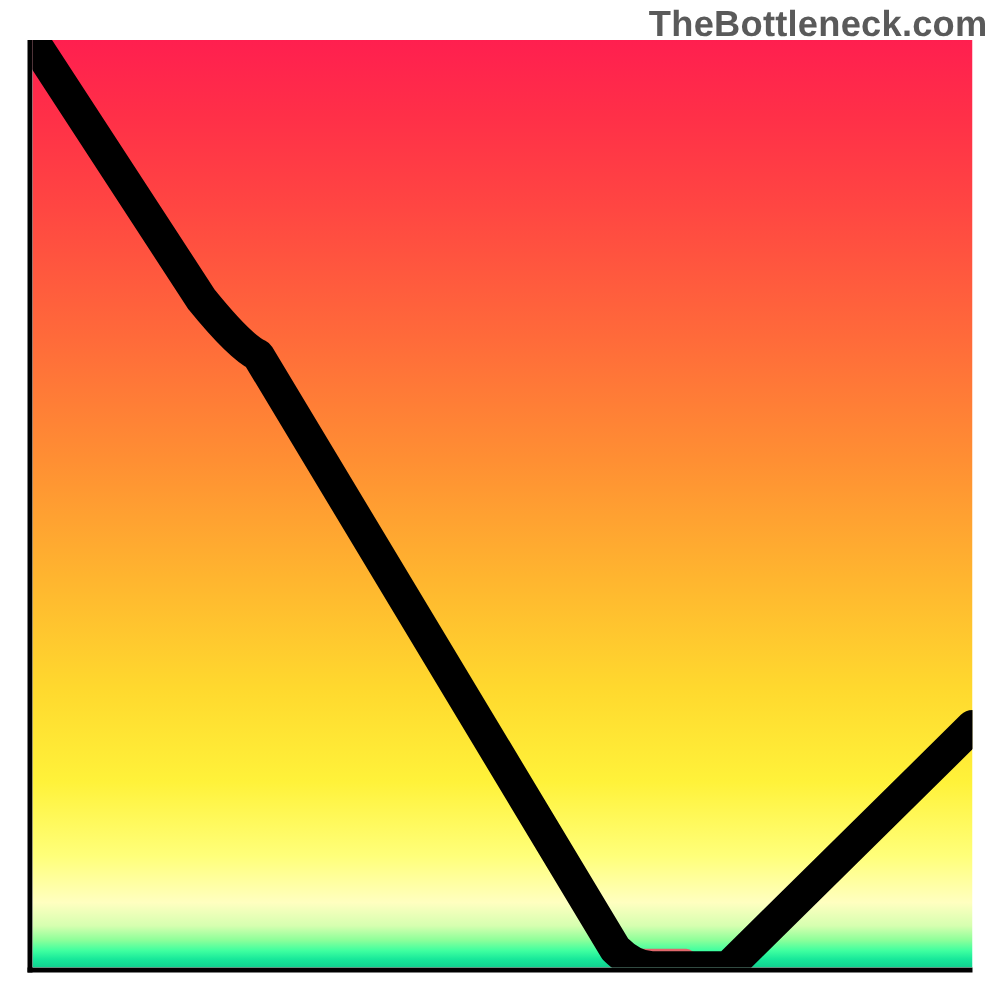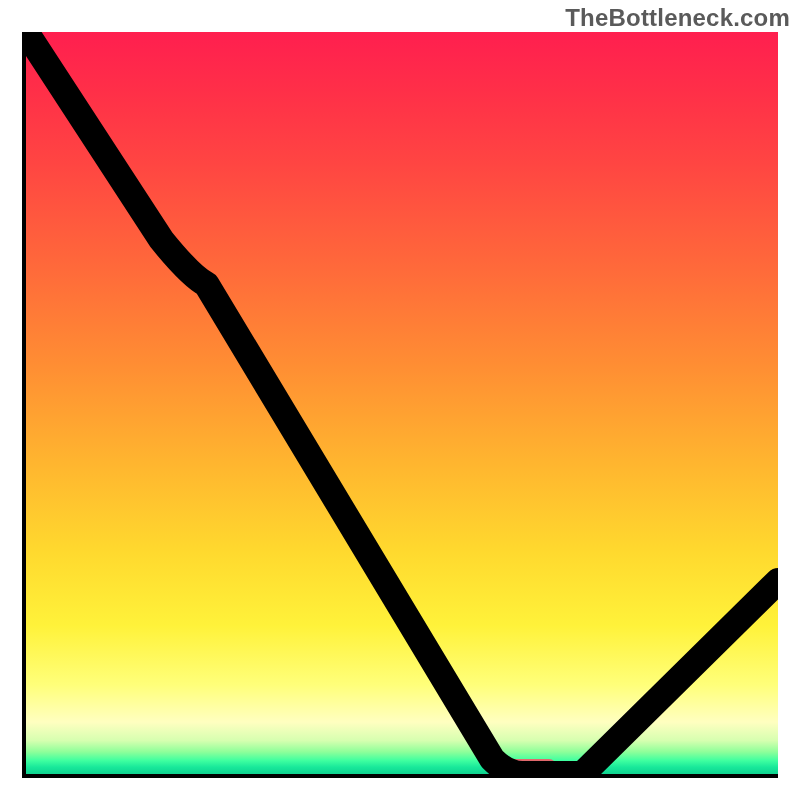--- a/index.html
+++ b/index.html
@@ -13,21 +13,21 @@
   }
   .frame {
     position: relative;
     width: 800px;
     height: 800px;
   }
   .watermark {
     position: absolute;
     top: 4px;
     right: 10px;
-    font-size: 24px;
+    font-size: 29px;
     font-weight: 600;
     color: #5a5a5a;
     letter-spacing: 0.2px;
   }
   .plot-area {
     position: absolute;
     left: 22px;
     top: 32px;
     width: 756px;
     height: 746px;

